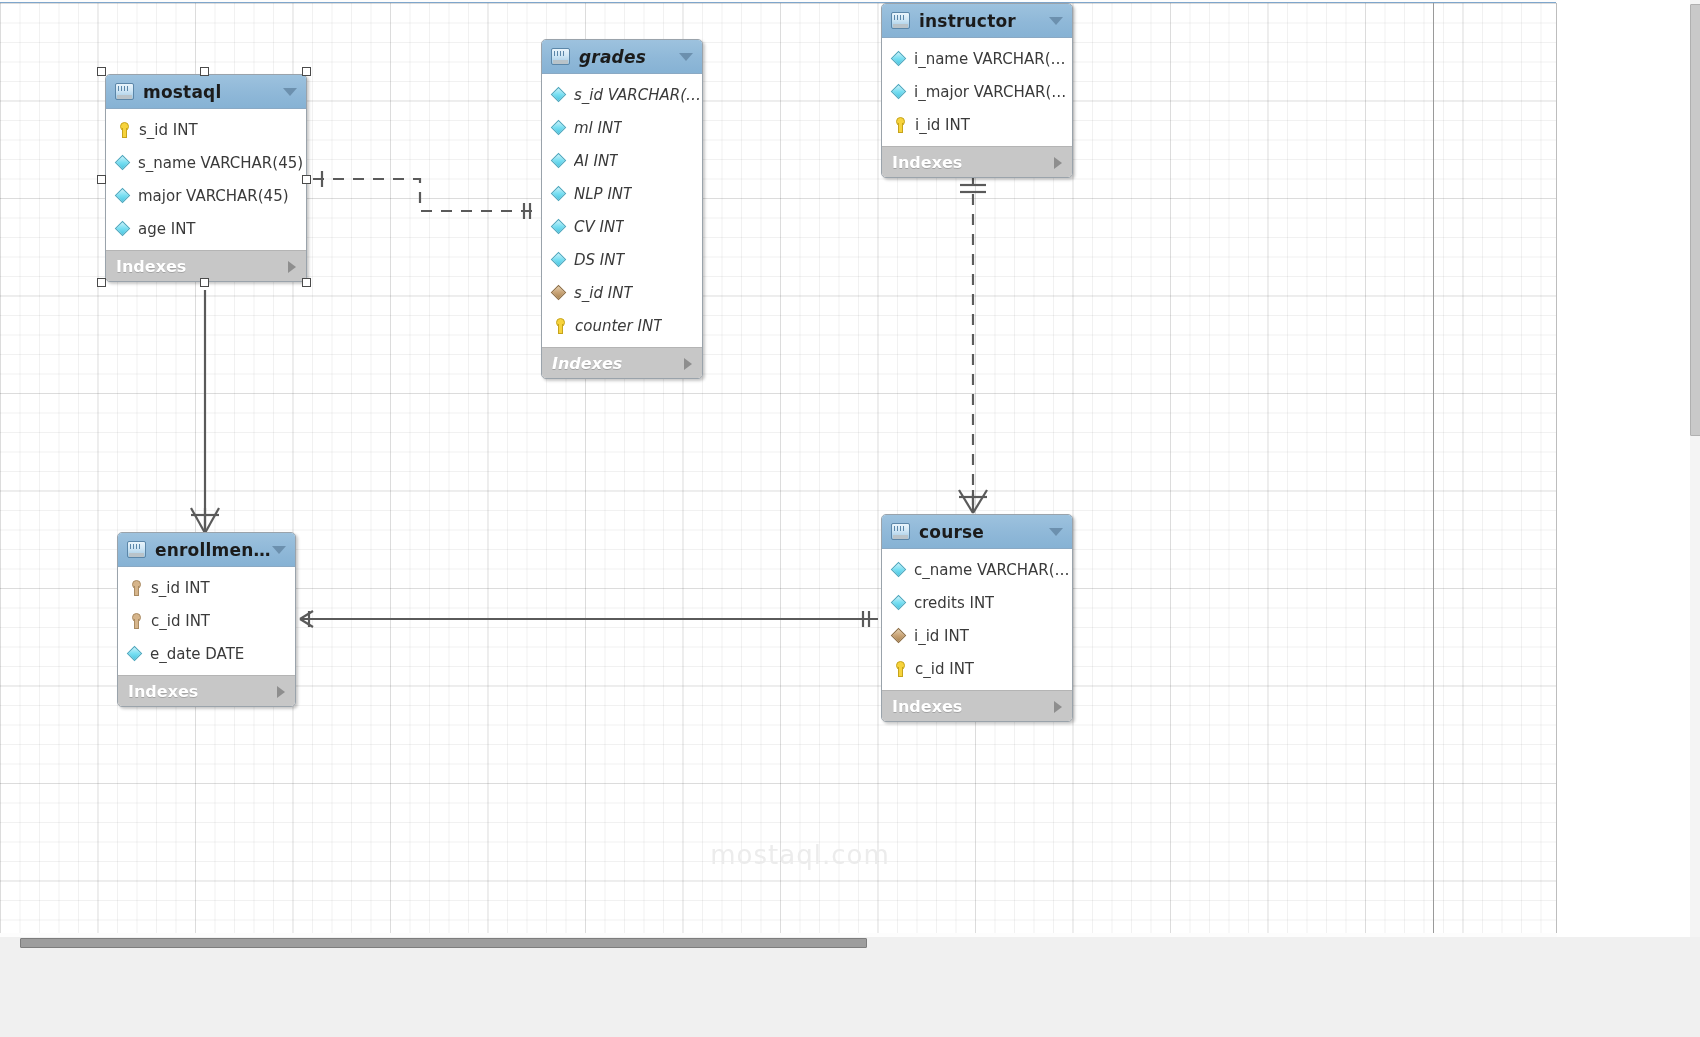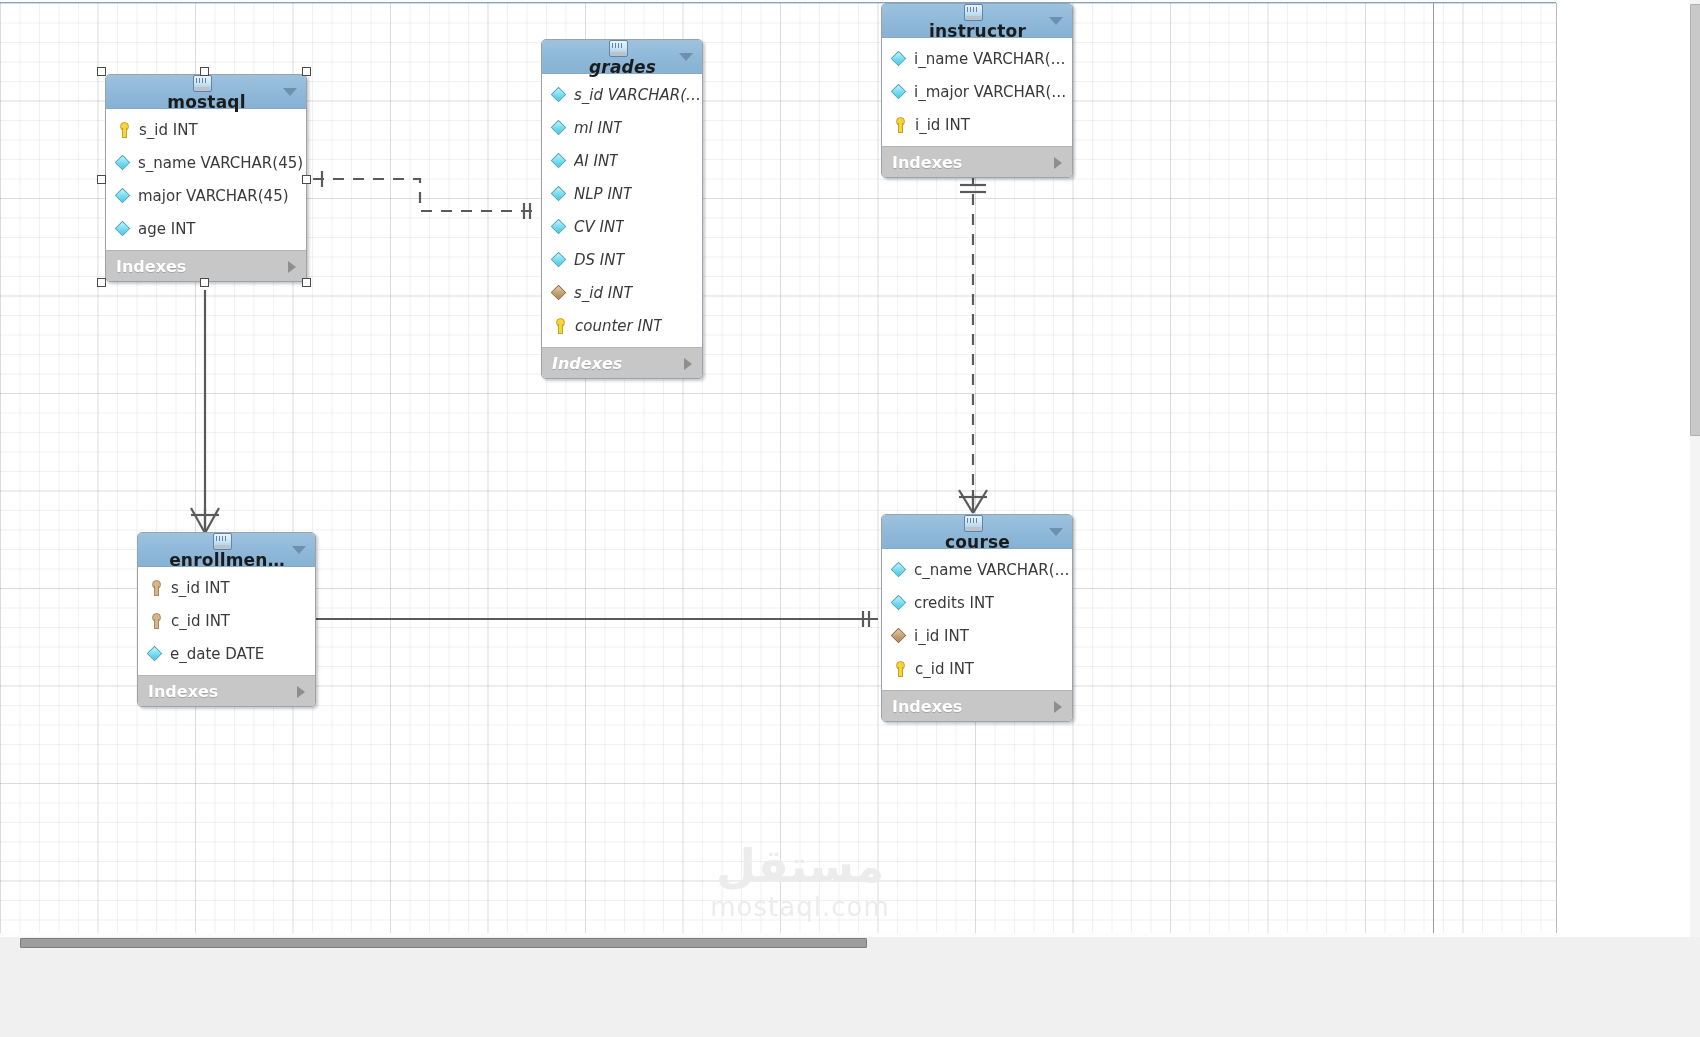--- a/index.html
+++ b/index.html
@@ -84,21 +84,20 @@
     overflow:hidden;
     font-size:15px;
   }
   .tbl-hdr{
     height:33px;
     background:linear-gradient(to bottom,#9dc2de 0%,#8fb8d8 55%,#86b2d4 100%);
     border-bottom:1px solid #8aa9c4;
     display:flex;align-items:center;
     padding:0 8px 0 9px;
     position:relative;
-    flex-direction:column;
   }
   .tbl-hdr .t-icon{
     width:17px;height:15px;flex:0 0 auto;margin-right:9px;
     background:linear-gradient(to bottom,#e9f4fb 0%,#cfe6f5 45%,#9fc8e3 100%);
     border:1px solid #5b86a8;border-radius:2px;position:relative;
   }
   .tbl-hdr .t-icon::after{
     content:"";position:absolute;left:1px;right:1px;bottom:0px;height:4px;
     background:#b9c3c9;
   }
@@ -336,21 +335,21 @@
         <span class="ic ic-key-pk"></span>
         <span class="lbl">i_id INT</span>
       </div>
     </div>
     <div class="idx">
       <span>Indexes</span>
       <span class="arrow"></span>
     </div>
   </div>
 
-  <div class="tbl" style="left:117px;top:532px;width:177px;margin-left:20px;">
+  <div class="tbl" style="left:117px;top:532px;width:177px;">
     <div class="tbl-hdr">
       <span class="t-icon"></span>
       <span class="tbl-name">enrollmen…</span>
       <span class="tri"></span>
     </div>
     <div class="cols">
       <div class="col">
         <span class="ic ic-key-pkfk"></span>
         <span class="lbl">s_id INT</span>
       </div>
@@ -393,21 +392,20 @@
         <span class="lbl">c_id INT</span>
       </div>
     </div>
     <div class="idx">
       <span>Indexes</span>
       <span class="arrow"></span>
     </div>
   </div>
 
   <div id="watermark">
-    <div class="wm-ar">مستقل</div>
     <div class="wm-lat">mostaql.com</div>
   </div>
 
 </div>
 
 <div id="hscroll-track"></div>
 <div id="hscroll-thumb"></div>
 <div id="vscroll-track"></div>
 <div id="vscroll-thumb"></div>
 

